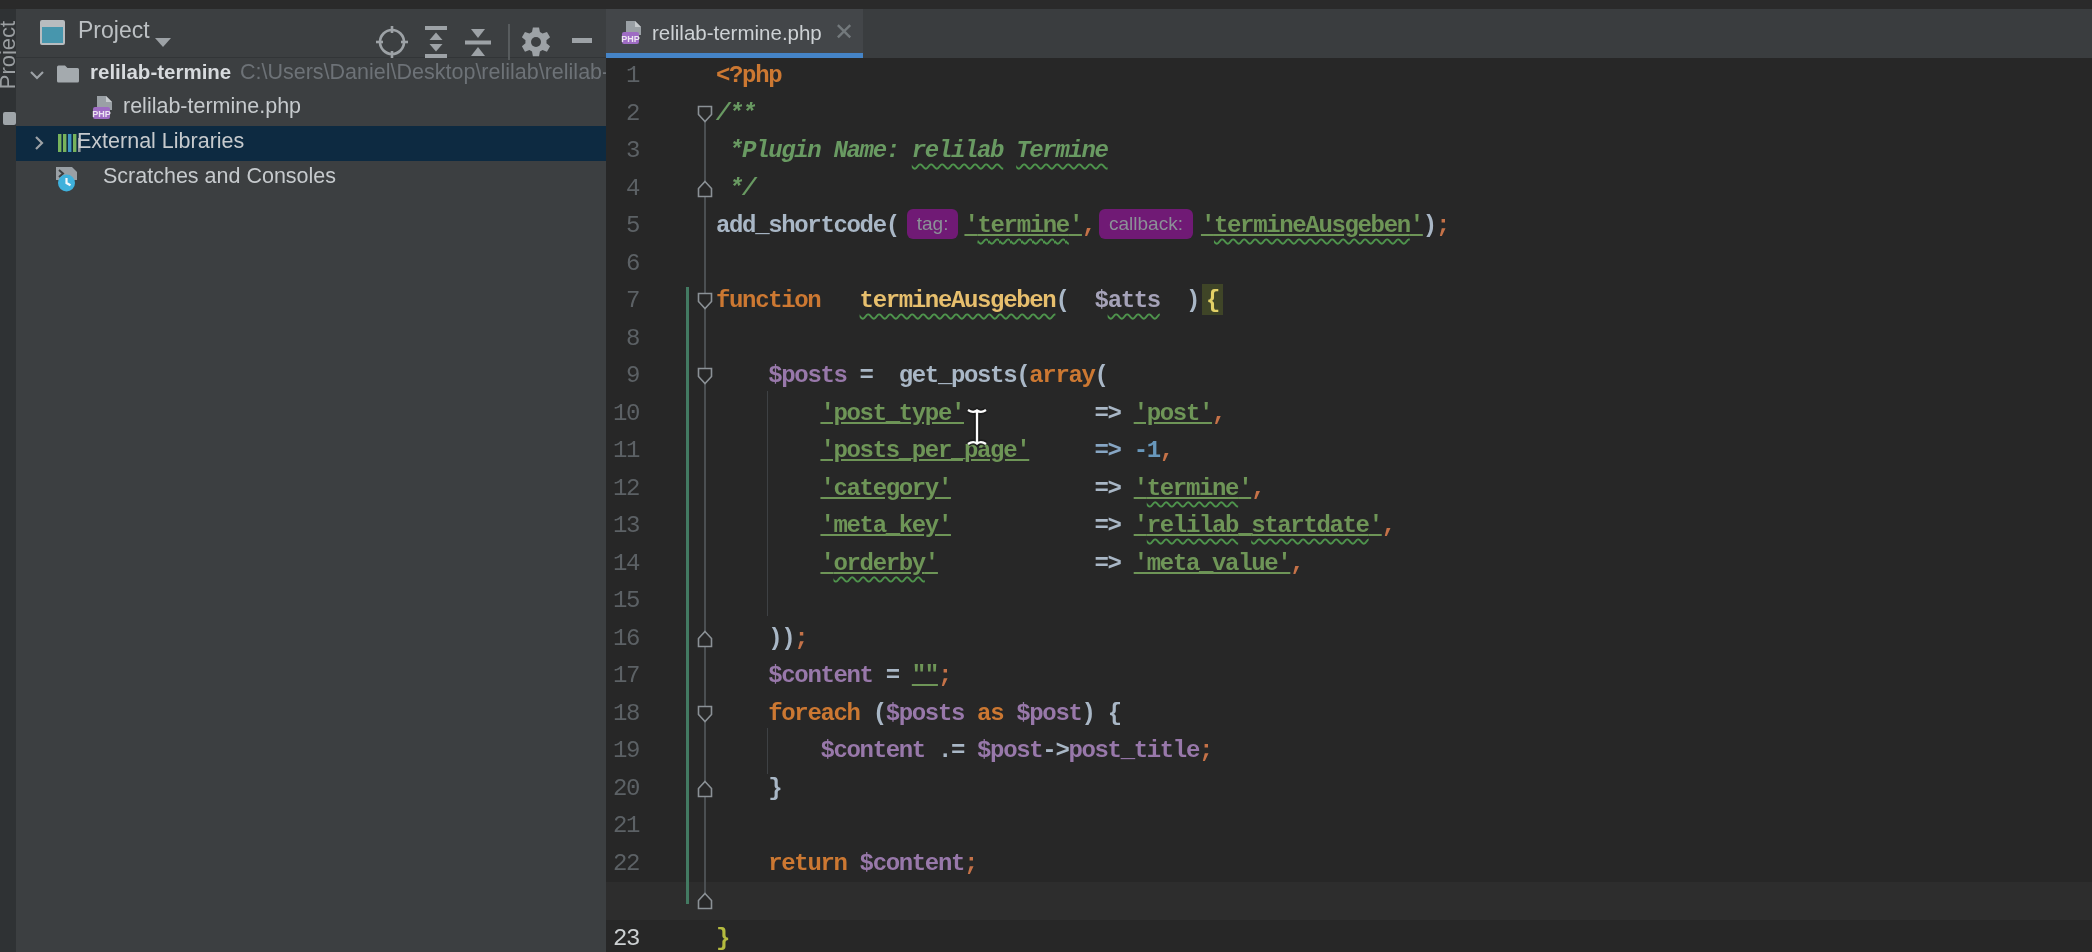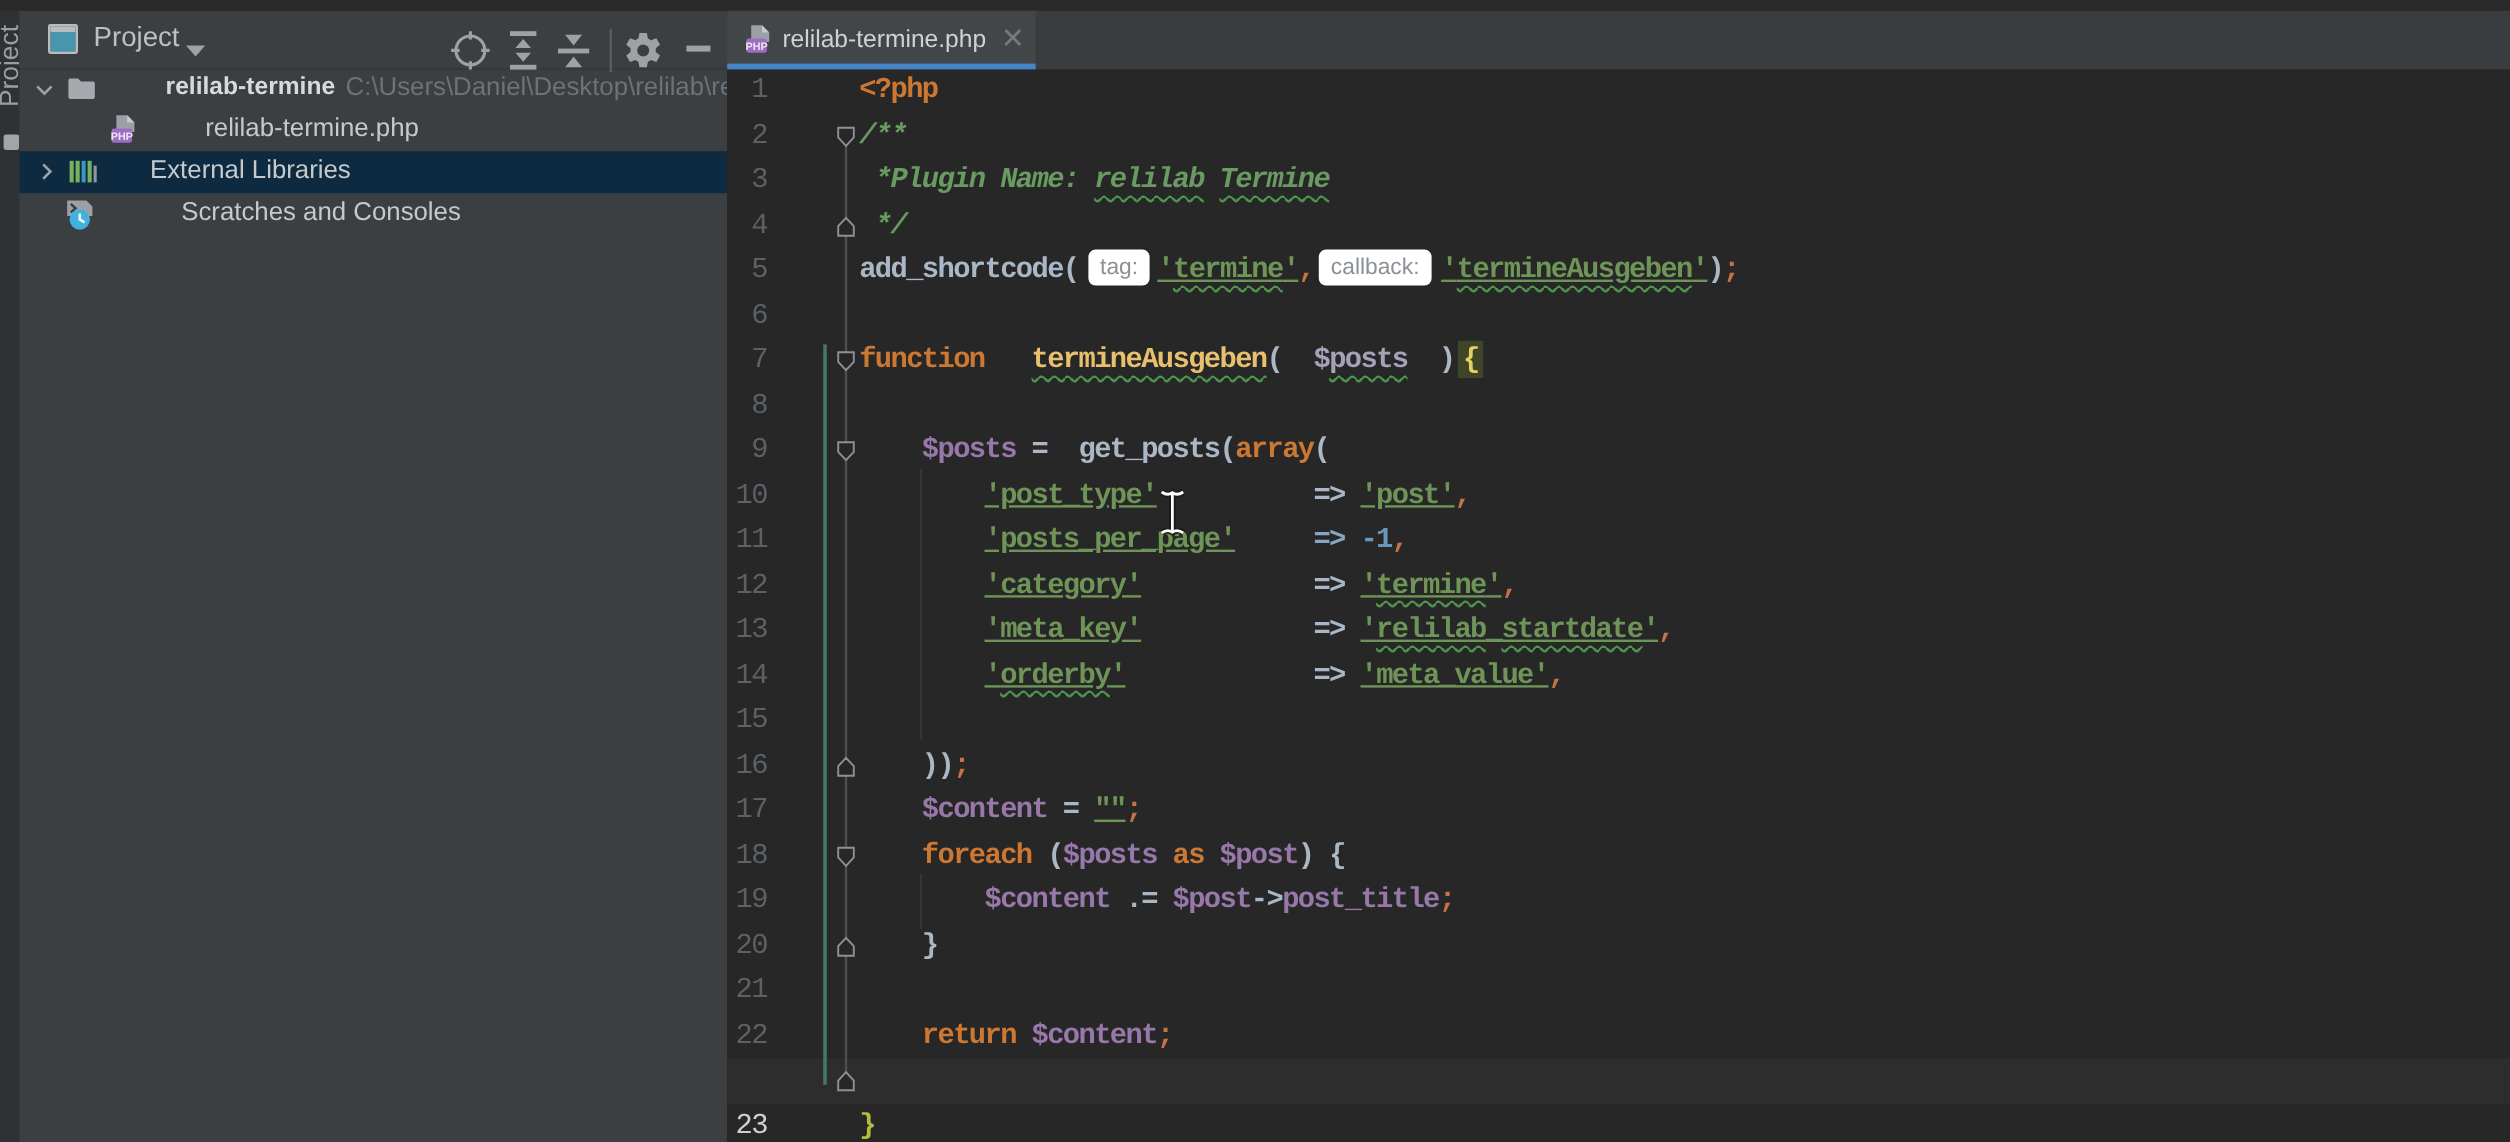--- a/index.html
+++ b/index.html
@@ -8,21 +8,21 @@
   #topstrip{left:0;top:0;width:2092px;height:9px;background:#2a2a2a;}
   #stripe{left:0;top:9px;width:16px;height:943px;background:#2f3234;overflow:hidden;}
   #stripelabel{left:-43px;top:34px;width:100px;height:24px;transform:rotate(-90deg);color:#9a9ea1;font-size:22px;text-align:center;}
   #stripesq{left:3px;top:103px;width:13px;height:13px;background:#9fa5a9;border-radius:2px;}
   #panel{left:16px;top:9px;width:590px;height:943px;background:#3c3f41;overflow:hidden;}
   #phead{left:0;top:0;width:590px;height:48px;border-bottom:1px solid #323537;}
   #ptitle{left:24px;top:11px;width:25px;height:25px;border:2px solid #b8bcbf;border-radius:2px;background:linear-gradient(#b8bcbf 0 5px,#4796ad 5px);box-sizing:border-box;}
   #ptext{left:62px;top:8px;font-size:23px;color:#bcc0c3;}
   .tree-row{left:0;width:590px;height:34px;font-size:21.5px;color:#c6cacd;}
   #row3bg{left:0;top:117px;width:590px;height:35px;background:#0d2a41;}
-  .rowtext{position:absolute;top:3px;white-space:nowrap;margin-left:48px;}
+  .rowtext{position:absolute;top:3px;white-space:nowrap;}
   .path{color:#6d7277;}
   #tabbar{left:606px;top:9px;width:1486px;height:49px;background:#3a3d3f;}
   #tab{left:0;top:0;width:257px;height:49px;background:#434649;}
   #tabline{left:0;top:44px;width:257px;height:5px;background:#4584c7;}
   #tabtext{left:46px;top:12px;font-size:20.5px;color:#ced2d5;}
   #tabx{left:228px;top:9px;font-size:24px;color:#73797c;}
   #editor{left:606px;top:58px;width:1486px;height:894px;background:#272727;}
   #curline{left:0;top:824.2px;width:1486px;height:38px;background:#2d2d2d;}
   #vcsbar{left:80px;top:229px;width:3px;height:617px;background:#437a62;}
   #foldline{left:98px;top:55.5px;width:2px;height:787.5px;background:#4b4f52;}
@@ -37,21 +37,21 @@
   .v{color:#9878aa;}
   .fn{color:#e7bf6d;}
   .n{color:#6897bb;}
   .ar{color:#87a6c4;}
   .p{color:#c57248;}
   .cm{color:#699a62;font-style:italic;}
   .sq{text-decoration:underline wavy #4e944c 2px;text-underline-offset:6px;text-align:center;}
   .br{color:#e3d166;background:#3f4527;padding:3px 4px 1px 4px;margin-left:-10px;}
   .cb{color:#b5bb3f;}
   .chip{display:inline-block;font-family:"Liberation Sans",sans-serif;font-weight:normal;
-        font-size:19px;letter-spacing:0;color:#8b9197;background:#ffffff;border-radius:6px;
+        font-size:19px;letter-spacing:0;color:#8b9197;background:#701a75;border-radius:6px;
         height:30px;line-height:30px;padding:0 10px;vertical-align:middle;margin-top:-4px;}
   .pent{position:absolute;left:91px;width:16px;height:18px;}
 </style>
 </head>
 <body>
 <div class="abs" id="topstrip"></div>
 <div class="abs" id="stripe">
   <div class="abs" id="stripelabel">Project</div>
   <div class="abs" id="stripesq"></div>
 </div>
@@ -152,21 +152,21 @@
   <div class="abs" id="vcsbar"></div>
   <div class="abs" id="foldline"></div>
   <div class="abs guide" style="left:161px;top:333px;height:225px;"></div>
   <div class="abs guide" style="left:161px;top:670px;height:46px;"></div>
 <div class="row" style="top:-0.75px"><span class="num">1</span><span class="code"><span class="k">&lt;?php</span></span></div>
 <div class="row" style="top:36.75px"><span class="num">2</span><span class="code"><span class="cm">/**</span></span></div>
 <div class="row" style="top:74.25px"><span class="num">3</span><span class="code"><span class="cm"> *Plugin Name: <span class="sq">relilab</span> <span class="sq">Termine</span></span></span></div>
 <div class="row" style="top:111.75px"><span class="num">4</span><span class="code"><span class="cm"> */</span></span></div>
 <div class="row" style="top:149.25px"><span class="num">5</span><span class="code">add_shortcode(<span class="chip" style="margin-left:8px;margin-right:6px;">tag:</span><span class="s">'<span class="sq">termine</span>'</span><span class="p">,</span><span class="chip" style="margin-left:4px;margin-right:8px;">callback:</span><span class="s">'<span class="sq">termineAusgeben</span>'</span>)<span class="p">;</span></span></div>
 <div class="row" style="top:186.75px"><span class="num">6</span><span class="code"></span></div>
-<div class="row" style="top:224.25px"><span class="num">7</span><span class="code"><span class="k">function</span>   <span class="fn"><span class="sq">termineAusgeben</span></span>(  <span style="color:#a5a2b8">$<span class="sq">posts</span></span>  ) <span class="br">{</span></span></div>
+<div class="row" style="top:224.25px"><span class="num">7</span><span class="code"><span class="k">function</span>   <span class="fn"><span class="sq">termineAusgeben</span></span>(  <span style="color:#a5a2b8">$<span class="sq">atts</span></span>  ) <span class="br">{</span></span></div>
 <div class="row" style="top:261.75px"><span class="num">8</span><span class="code"></span></div>
 <div class="row" style="top:299.25px"><span class="num">9</span><span class="code">    <span class="v">$posts</span> =  get_posts(<span class="k">array</span>(</span></div>
 <div class="row" style="top:336.75px"><span class="num">10</span><span class="code">        <span class="s">'post_type'</span>          =&gt; <span class="s">'post'</span><span class="p">,</span></span></div>
 <div class="row" style="top:374.25px"><span class="num">11</span><span class="code">        <span class="s">'posts_per_page'</span>     <span class="ar">=&gt;</span> <span class="n">-1</span><span class="p">,</span></span></div>
 <div class="row" style="top:411.75px"><span class="num">12</span><span class="code">        <span class="s">'category'</span>           =&gt; <span class="s">'<span class="sq">termine</span>'</span><span class="p">,</span></span></div>
 <div class="row" style="top:449.25px"><span class="num">13</span><span class="code">        <span class="s">'meta_key'</span>           =&gt; <span class="s">'<span class="sq">relilab</span>_<span class="sq">startdate</span>'</span><span class="p">,</span></span></div>
 <div class="row" style="top:486.75px"><span class="num">14</span><span class="code">        <span class="s">'<span class="sq">orderby</span>'</span>            =&gt; <span class="s">'meta_value'</span><span class="p">,</span></span></div>
 <div class="row" style="top:524.25px"><span class="num">15</span></div>
 <div class="row" style="top:561.75px"><span class="num">16</span><span class="code">    ))<span class="p">;</span></span></div>
 <div class="row" style="top:599.25px"><span class="num">17</span><span class="code">    <span class="v">$content</span> = <span class="s">""</span><span class="p">;</span></span></div>

